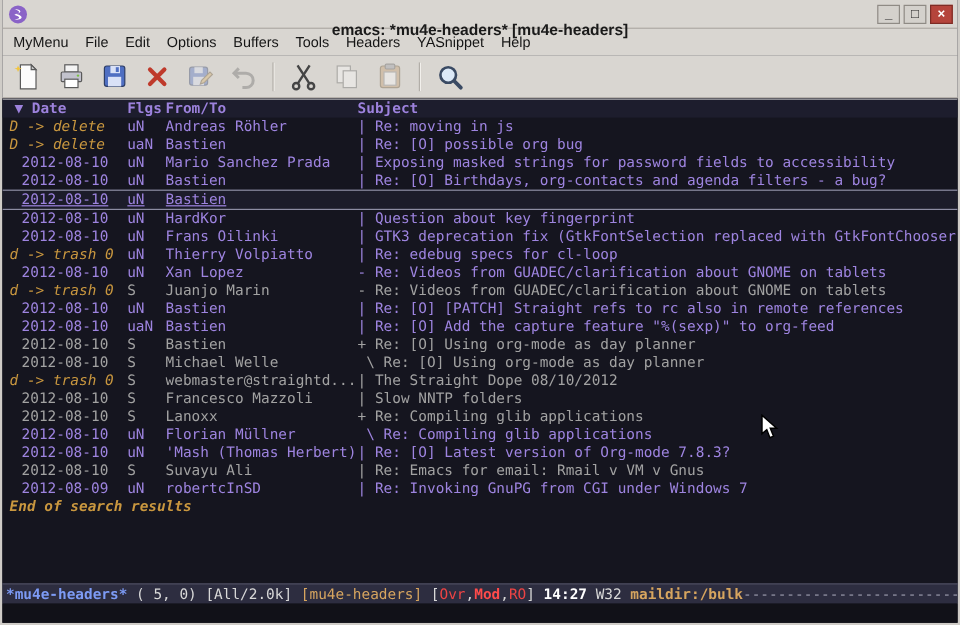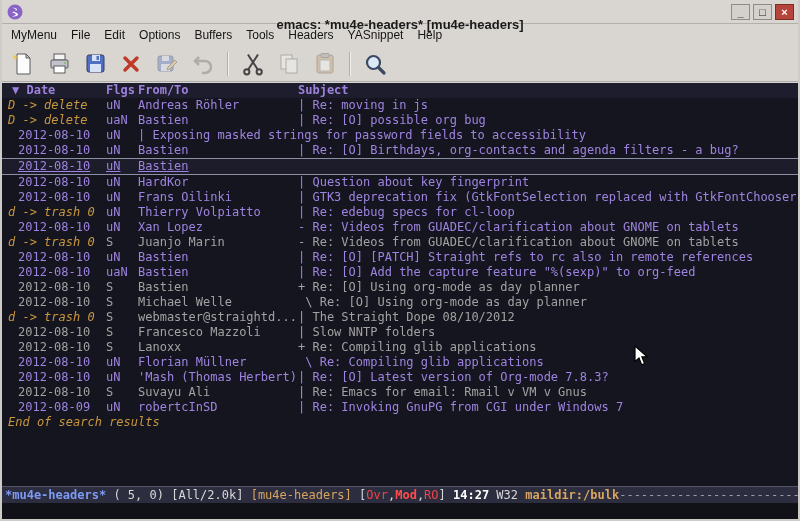--- a/index.html
+++ b/index.html
@@ -41,21 +41,21 @@
   .f-flags { flex: none; width: 32px; }
   .f-from { flex: none; width: 160px; }
   .f-subj { flex: 1; }
   .unread { color: #9e84e0; font-weight: normal; }
   .seen { color: #a2a2a2; }
   .markface { color: #c9973f !important; font-style: italic; padding-left: 0 !important; }
   .row.current { border-top: 1px solid #8d8da4; border-bottom: 1px solid #8d8da4;
     background: #1c1c2a; height: 17px; }
   .row.current span { text-decoration: underline; }
   .row.current .f-subj { color: #d9d3f0; margin-top: 24px; }
-  .eosr { color: #c9973f; font-style: italic; font-weight: normal; padding-left: 6px;
+  .eosr { color: #c9973f; font-style: italic; font-weight: bold; padding-left: 6px;
     line-height: 15px; white-space: pre; }
   
   .modeline { height: 17px; flex: none; line-height: 16px; background: #2d2d40;
     border-top: 1px solid #55556a; white-space: pre; overflow: hidden; padding-left: 3px; font-size: 12px; }
   .ml-buffer { color: #7d9bf5; font-weight: bold; }
   .ml-plain  { color: #d8d8d8; }
   .ml-mode   { color: #d7a55f; }
   .ml-cyan   { color: #ef4444; }
   .ml-red    { color: #ff4b4b; font-weight: bold; }
   .ml-bold   { color: #ffffff; font-weight: bold; }
@@ -174,21 +174,21 @@
   <div class="textarea">
     <div class="hdr-line">
       <span class="f-date">▼ Date</span>
       <span class="f-flags">Flgs</span>
       <span class="f-from">From/To</span>
       <span class="f-subj">Subject</span>
     </div>
     <div>
         <div class="row unread"><span class="f-date markface">D -&gt; delete</span><span class="f-flags">uN</span><span class="f-from">Andreas Röhler</span><span class="f-subj">| Re: moving in js</span></div>
         <div class="row unread"><span class="f-date markface">D -&gt; delete</span><span class="f-flags">uaN</span><span class="f-from">Bastien</span><span class="f-subj">| Re: [O] possible org bug</span></div>
-        <div class="row unread"><span class="f-date">2012-08-10</span><span class="f-flags">uN</span><span class="f-subj">| Exposing masked strings for password fields to accessibility</span></div>
+        <div class="row unread"><span class="f-date">2012-08-10</span><span class="f-flags">uN</span><span class="f-from">Mario Sanchez Prada</span><span class="f-subj">| Exposing masked strings for password fields to accessibility</span></div>
         <div class="row unread"><span class="f-date">2012-08-10</span><span class="f-flags">uN</span><span class="f-from">Bastien</span><span class="f-subj">| Re: [O] Birthdays, org-contacts and agenda filters - a bug?</span></div>
         <div class="row unread current"><span class="f-date">2012-08-10</span><span class="f-flags">uN</span><span class="f-from">Bastien</span><span class="f-subj">| Re: [O] my capture template generates a literal "%?"</span></div>
         <div class="row unread"><span class="f-date">2012-08-10</span><span class="f-flags">uN</span><span class="f-from">HardKor</span><span class="f-subj">| Question about key fingerprint</span></div>
         <div class="row unread"><span class="f-date">2012-08-10</span><span class="f-flags">uN</span><span class="f-from">Frans Oilinki</span><span class="f-subj">| GTK3 deprecation fix (GtkFontSelection replaced with GtkFontChooser)</span></div>
         <div class="row unread"><span class="f-date markface">d -&gt; trash 0</span><span class="f-flags">uN</span><span class="f-from">Thierry Volpiatto</span><span class="f-subj">| Re: edebug specs for cl-loop</span></div>
         <div class="row unread"><span class="f-date">2012-08-10</span><span class="f-flags">uN</span><span class="f-from">Xan Lopez</span><span class="f-subj">- Re: Videos from GUADEC/clarification about GNOME on tablets</span></div>
         <div class="row seen"><span class="f-date markface">d -&gt; trash 0</span><span class="f-flags">S</span><span class="f-from">Juanjo Marin</span><span class="f-subj">- Re: Videos from GUADEC/clarification about GNOME on tablets</span></div>
         <div class="row unread"><span class="f-date">2012-08-10</span><span class="f-flags">uN</span><span class="f-from">Bastien</span><span class="f-subj">| Re: [O] [PATCH] Straight refs to rc also in remote references</span></div>
         <div class="row unread"><span class="f-date">2012-08-10</span><span class="f-flags">uaN</span><span class="f-from">Bastien</span><span class="f-subj">| Re: [O] Add the capture feature "%(sexp)" to org-feed</span></div>
         <div class="row seen"><span class="f-date">2012-08-10</span><span class="f-flags">S</span><span class="f-from">Bastien</span><span class="f-subj">+ Re: [O] Using org-mode as day planner</span></div>

